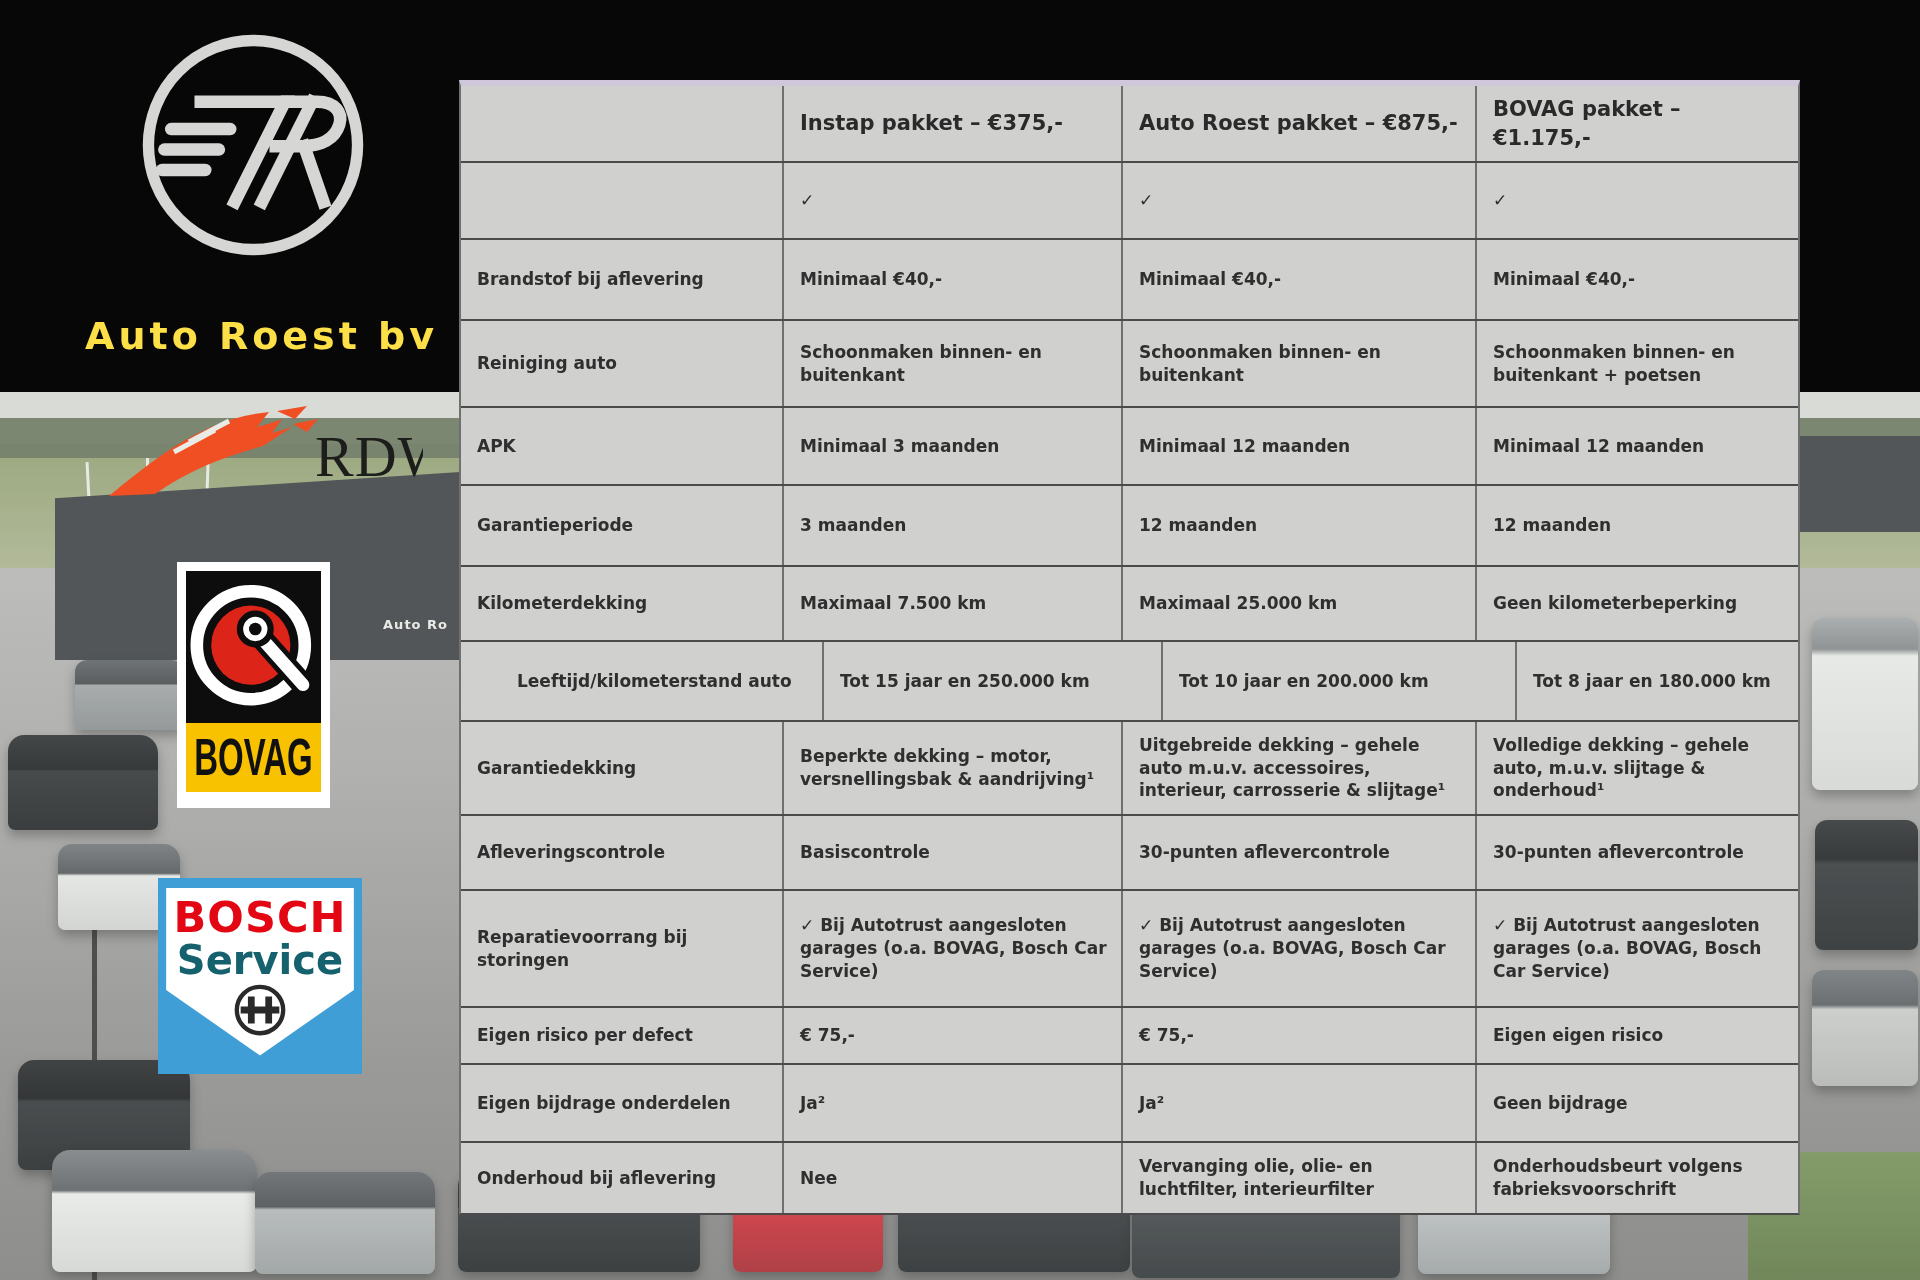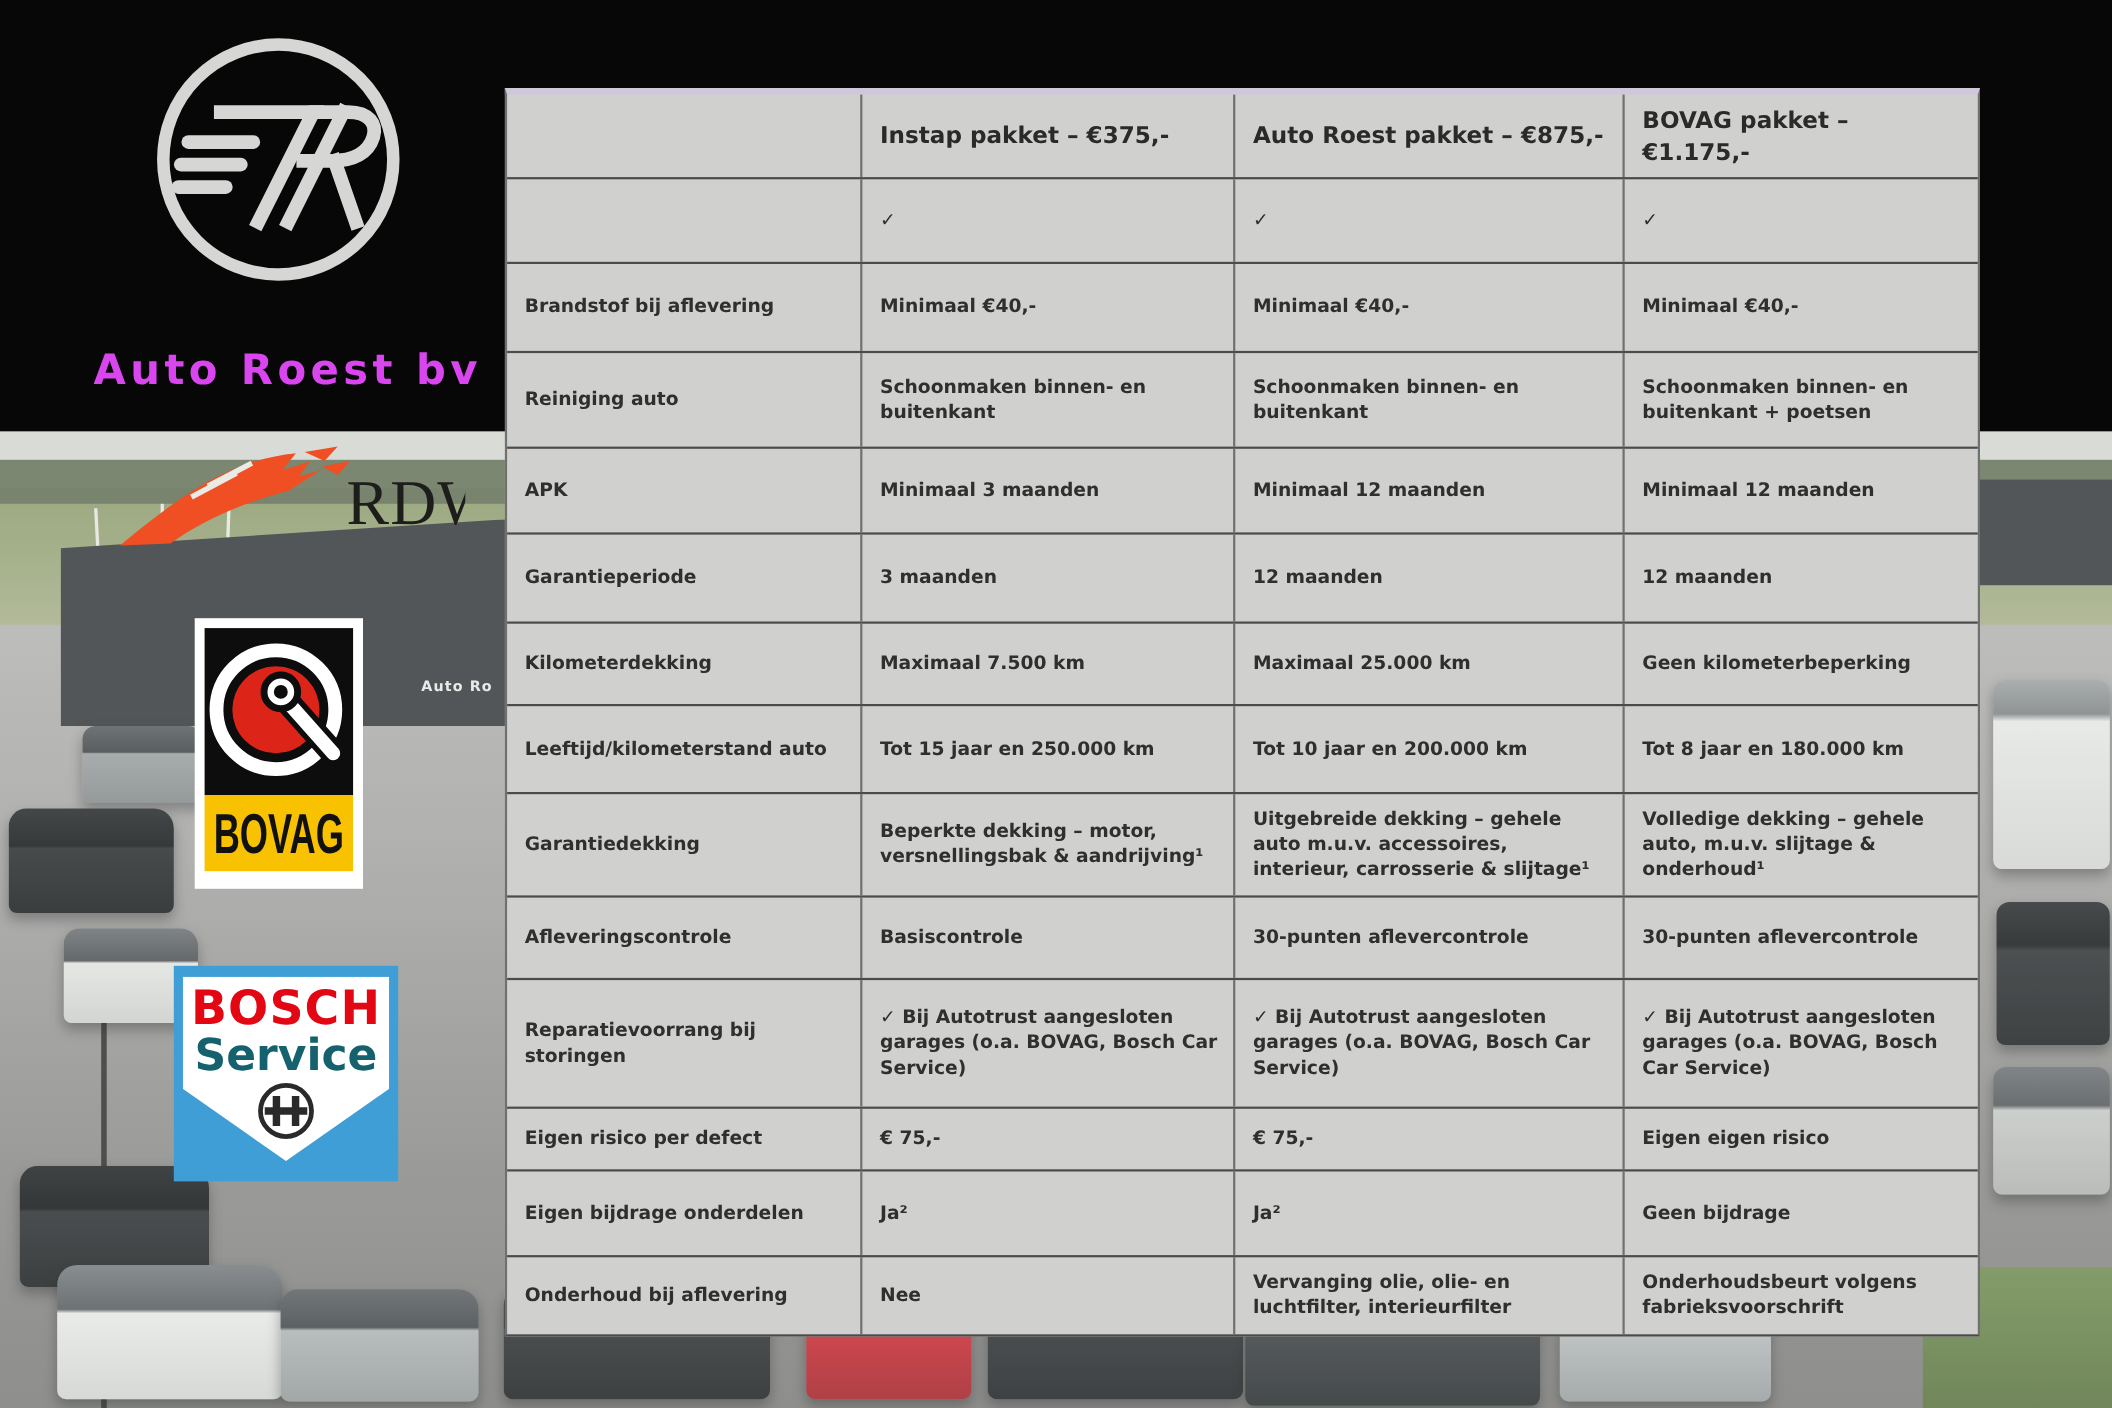--- a/index.html
+++ b/index.html
@@ -19,21 +19,21 @@
   .mast{width:3px;background:#e7e7e3;}
   .pole{width:5px;background:#2d2d2d;}
   .car{position:absolute;box-shadow:0 6px 12px rgba(0,0,0,.35);}
   .haze{left:0;top:0;width:100%;height:100%;background:rgba(240,241,237,.17);}
 
   
   .band{position:absolute;left:0;top:0;width:1920px;height:392px;background:#070707;}
 
   
   .ar-logo{position:absolute;left:128px;top:20px;width:250px;height:250px;}
-  .ar-name{position:absolute;left:85px;top:314px;width:340px;text-align:center;color:#d946ef;
+  .ar-name{position:absolute;left:85px;top:314px;width:340px;text-align:center;color:#fde047;
            font-size:38px;font-weight:bold;letter-spacing:4px;white-space:nowrap;}
 
   
   .rdw{position:absolute;left:103px;top:404px;width:320px;height:110px;}
 
   
   .bovag{position:absolute;left:177px;top:562px;width:153px;height:246px;background:#fff;
          box-sizing:border-box;padding:9px 9px 14px 9px;display:flex;flex-direction:column;}
   .bovag-top{height:152px;background:#0d0d0d;display:flex;align-items:center;justify-content:center;}
   .bovag-band{height:69px;background:#f8c200;display:flex;align-items:center;justify-content:center;}
@@ -208,21 +208,21 @@
       <div class="td c3">12 maanden</div>
     </div>
 
     <div class="tr" style="height:73px;">
       <div class="td c0">Kilometerdekking</div>
       <div class="td c1">Maximaal 7.500 km</div>
       <div class="td c2">Maximaal 25.000 km</div>
       <div class="td c3">Geen kilometerbeperking</div>
     </div>
 
-    <div class="tr" style="height:78px;">
+    <div class="tr" style="height:78px;padding-left:40px;">
       <div class="td c0">Leeftijd/kilometerstand auto</div>
       <div class="td c1">Tot 15 jaar en 250.000 km</div>
       <div class="td c2">Tot 10 jaar en 200.000 km</div>
       <div class="td c3">Tot 8 jaar en 180.000 km</div>
     </div>
 
     <div class="tr" style="height:92px;">
       <div class="td c0">Garantiedekking</div>
       <div class="td c1">Beperkte dekking – motor, versnellingsbak &amp; aandrijving¹</div>
       <div class="td c2">Uitgebreide dekking – gehele auto m.u.v. accessoires, interieur, carrosserie &amp; slijtage¹</div>

